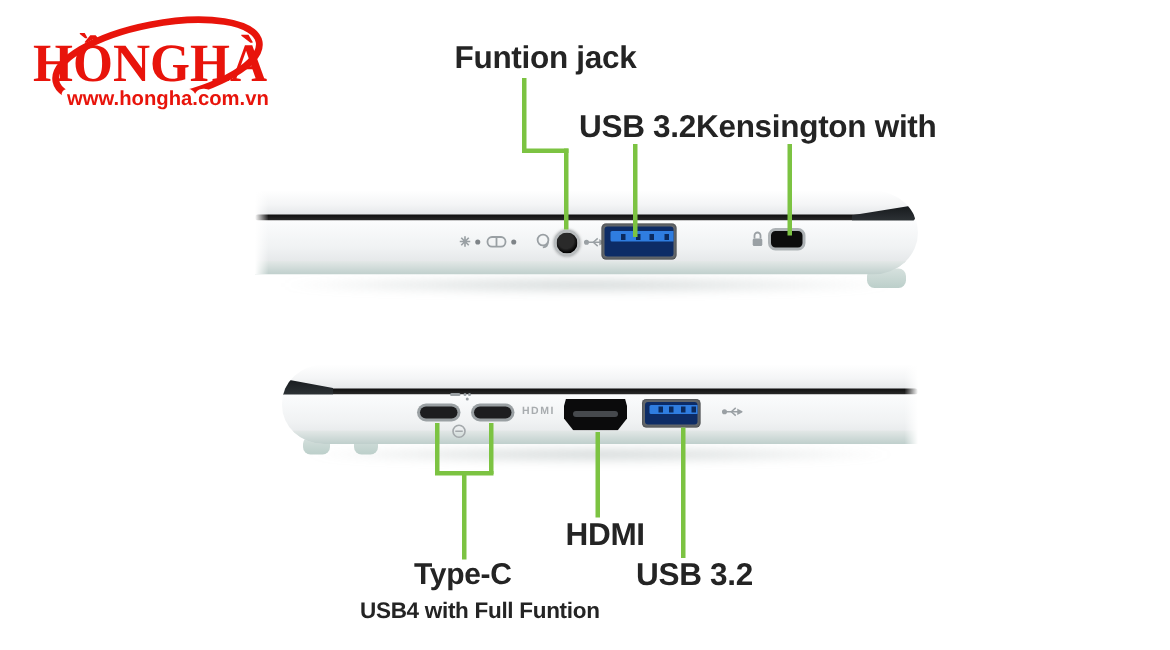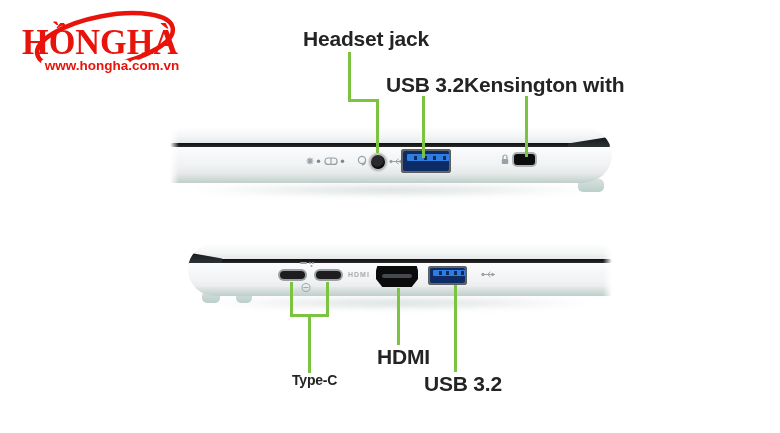--- a/index.html
+++ b/index.html
@@ -65,21 +65,21 @@
 <div class="canvas">
 
   <div class="logo">
     <svg width="186" height="74" viewBox="0 0 186 74">
       <ellipse cx="97" cy="37" rx="69" ry="25" fill="none" stroke="#e8140b" stroke-width="4.5" transform="rotate(-11 97 37)"></ellipse>
       <text x="92" y="50" text-anchor="middle" font-family="Liberation Serif, serif" font-weight="bold" font-size="36" fill="#e8140b" textLength="156" lengthAdjust="spacingAndGlyphs">HỒNGHÀ</text>
       <text x="104" y="66" text-anchor="middle" font-family="Liberation Sans, sans-serif" font-weight="bold" font-size="13.5" fill="#e8140b" stroke="#ffffff" stroke-width="7" paint-order="stroke" stroke-linejoin="round">www.hongha.com.vn</text>
     </svg>
   </div>
 
-  <div class="lbl" style="left:303px;top:27px;">Headset jack</div>
+  <div class="lbl" style="left:303px;top:27px;">Funtion jack</div>
   <div class="lbl" style="left:386px;top:73px;">USB 3.2</div>
   <div class="lbl" style="left:464px;top:73px;">Kensington with</div>
 
   <div class="gline" style="left:348px;top:52px;height:50px;"></div>
   <div class="gline h" style="left:348px;top:99px;width:31px;"></div>
   <div class="gline" style="left:376px;top:99px;height:54px;"></div>
   <div class="gline" style="left:422px;top:96px;height:62px;"></div>
   <div class="gline" style="left:525px;top:96px;height:61px;"></div>
 
   <div class="laptop lp-top" style="left:170px;top:127px;width:442px;height:70px;">
@@ -206,16 +206,17 @@
   </div>
 
   <div class="gline" style="left:290px;top:282px;height:34px;"></div>
   <div class="gline" style="left:326px;top:282px;height:34px;"></div>
   <div class="gline h" style="left:290px;top:314px;width:39px;"></div>
   <div class="gline" style="left:308px;top:314px;height:59px;"></div>
   <div class="gline" style="left:397px;top:288px;height:57px;"></div>
   <div class="gline" style="left:454px;top:285px;height:87px;"></div>
 
   <div class="lbl" style="left:377px;top:345px;">HDMI</div>
-  <div class="lbl" style="left:292px;top:372px;font-size:14px;">Type-C</div>
+  <div class="lbl" style="left:276px;top:372px;font-size:20px;">Type-C</div>
   <div class="lbl" style="left:424px;top:372px;">USB 3.2</div>
+  <div class="lbl lbl-sub" style="left:240px;top:399px;">USB4 with Full Funtion</div>
 
 </div>
 
 </body></html>

